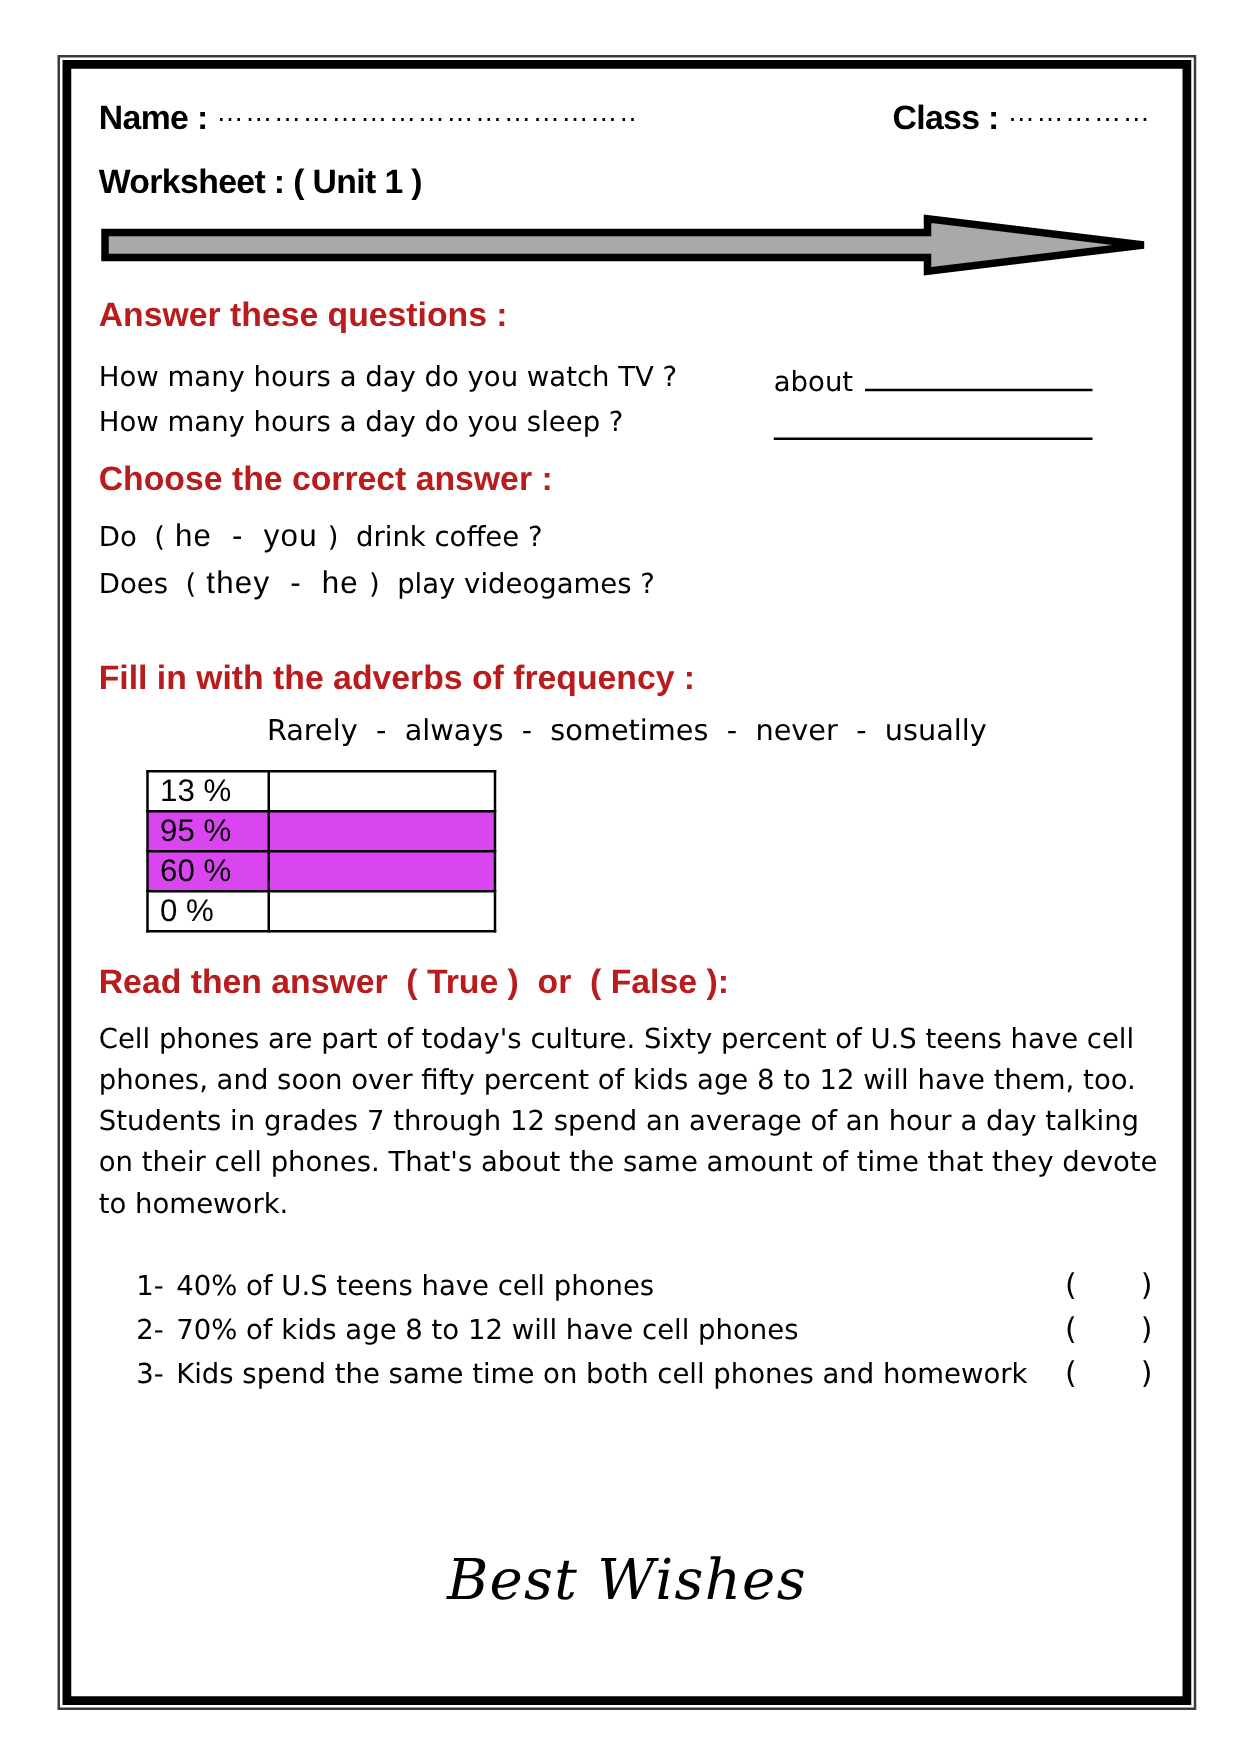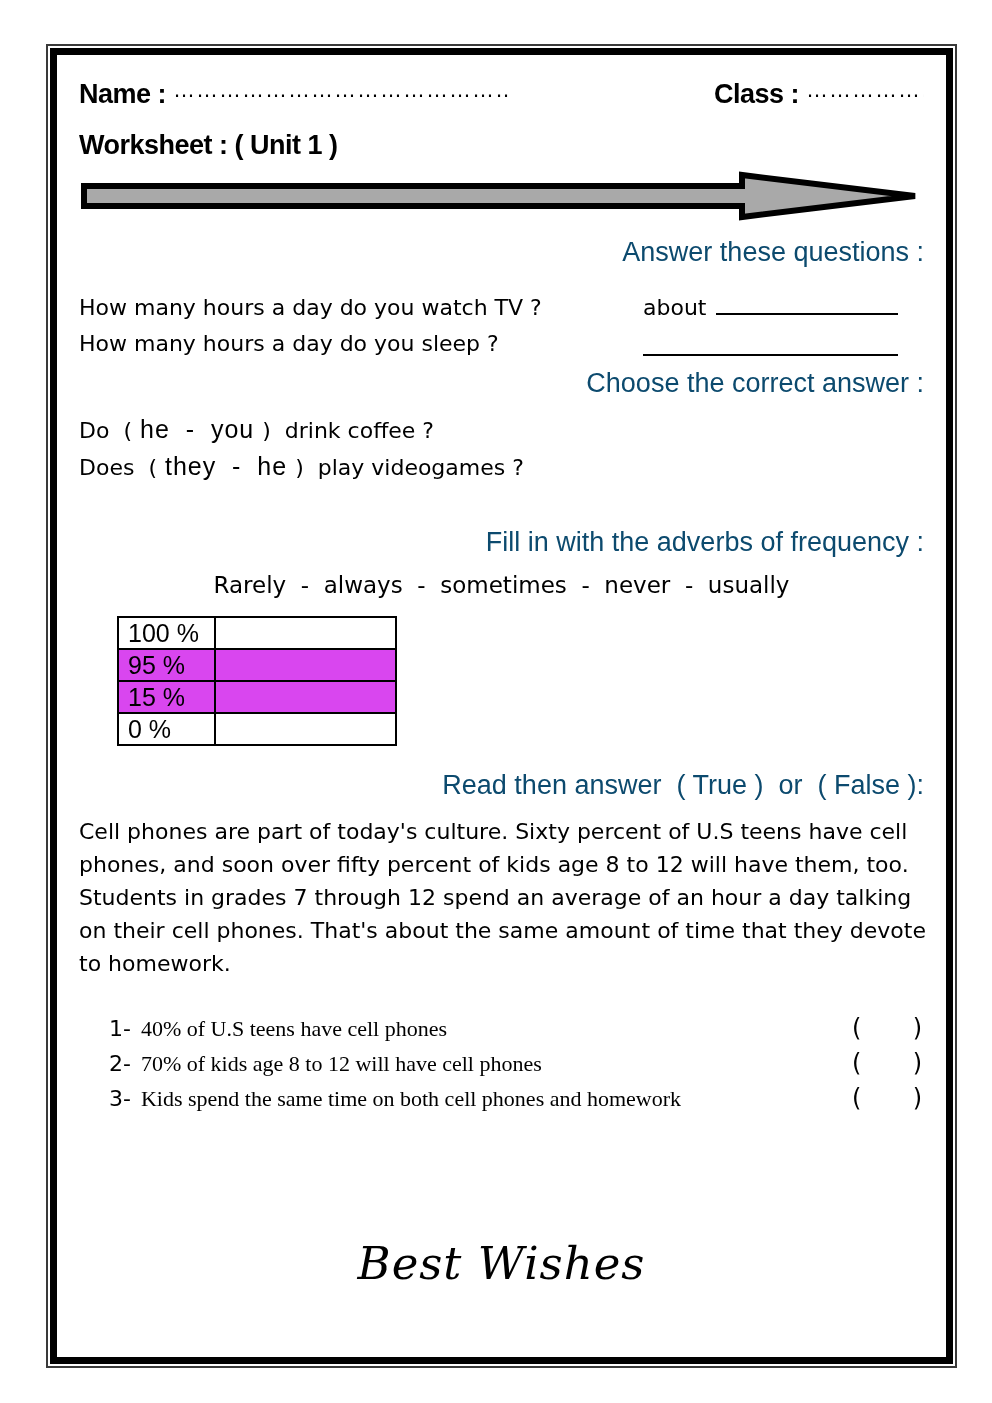--- a/index.html
+++ b/index.html
@@ -52,32 +52,31 @@
     font-family: "Liberation Sans", sans-serif;
     font-weight: bold;
     font-size: 27px;
     letter-spacing: -0.5px;
   }
   
   .arrow-wrap { margin-top: 8px; height: 56px; }
   
   .red-heading {
     font-family: "Liberation Sans", sans-serif;
-    font-weight: normal;
+    font-weight: bold;
     font-size: 27px;
-    color: #0c4a6e;
+    color: #b91c1c;
     white-space: pre-wrap;
-    text-align: right;
   }
   .h1 { margin-top: 12px; }
   .h2 { margin-top: 12px; }
   .h3 { margin-top: 38px; }
   .h4 { margin-top: 24px; }
   .q-block { margin-top: 16px; }
-  .q-row { display: flex; align-items: flex-end; height: 36px; gap: 24px; }
+  .q-row { display: flex; align-items: center; height: 36px; }
   .q-text { width: 540px; font-size: 22px; }
   .q-answer {
     width: 255px;
     display: flex;
     align-items: baseline;
     font-size: 22px;
   }
   .blank {
     flex: 1;
     border-bottom: 2px solid #000;
@@ -125,21 +124,21 @@
   }
   .statements { margin-top: 34px; }
   .st-row {
     display: flex;
     align-items: baseline;
     height: 35px;
     margin-left: 30px;
     font-size: 22px;
   }
   .st-num { margin-right: 10px; }
-  .st-text { flex: 1; font-family: Liberation Serif, serif; }
+  .st-text { flex: 1; }
   .st-parens {
     width: 70px;
     display: flex;
     justify-content: space-between;
     font-size: 24px;
     margin-right: 2px;
   }
   
   .signature {
     margin-top: 118px;
@@ -200,29 +199,29 @@
       <div class="choose-row"><span>Does  (</span><span class="choose-options">they  -  he</span><span>)  play videogames ?</span></div>
     </div>
 
     <div class="red-heading h3">Fill in with the adverbs of frequency :</div>
 
     <div class="word-bank">Rarely  -  always  -  sometimes  -  never  -  usually</div>
 
     <table class="freq">
       <tbody>
         <tr>
-          <td class="pct-cell">100 %</td>
+          <td class="pct-cell">13 %</td>
           <td class="ans-cell"></td>
         </tr>
         <tr class="shaded">
           <td class="pct-cell">95 %</td>
           <td class="ans-cell"></td>
         </tr>
         <tr class="shaded">
-          <td class="pct-cell">15 %</td>
+          <td class="pct-cell">60 %</td>
           <td class="ans-cell"></td>
         </tr>
         <tr>
           <td class="pct-cell">0 %</td>
           <td class="ans-cell"></td>
         </tr>
       </tbody>
     </table>
 
     <div class="red-heading h4">Read then answer  ( True )  or  ( False ):</div>

